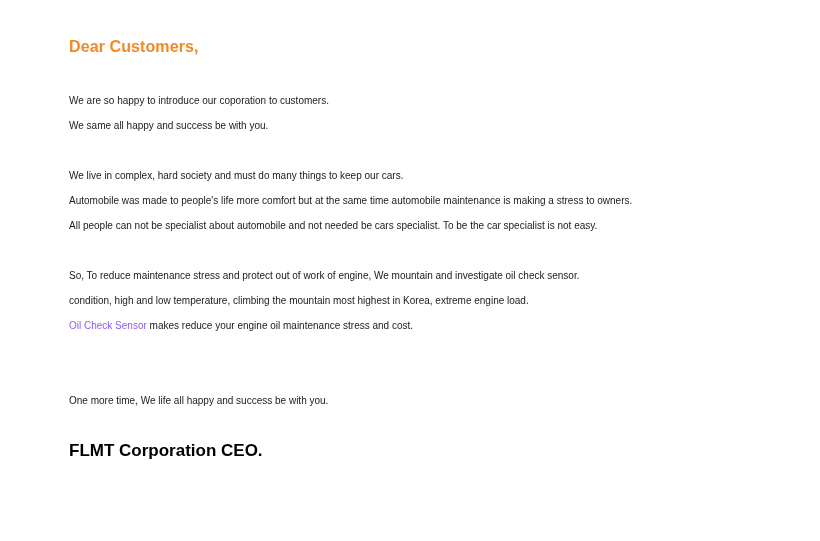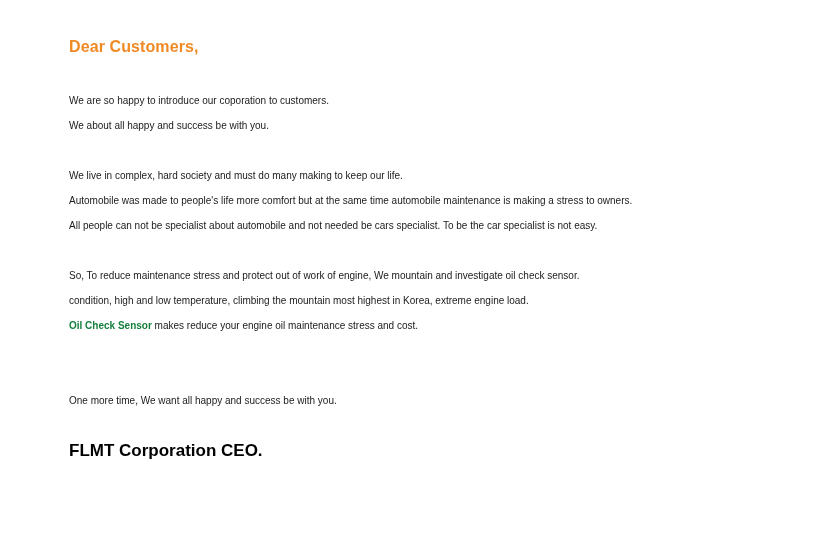--- a/index.html
+++ b/index.html
@@ -35,22 +35,22 @@
   }
   .para-line {
     font-size: 10px;
     line-height: 25px;
     color: #1a1a1a;
     white-space: nowrap;
   }
   .spacer-lg { height: 30px; }
   .spacer-md { height: 25px; }
   .highlight {
-    color: #15803d;
-    font-weight: bold;
+    color: #8b5cf6;
+    font-weight: normal;
   }
   .signature {
     font-size: 17px;
     font-weight: bold;
     line-height: 25px;
     color: #000000;
   }
   .inline-rest {
     font-weight: normal;
     color: #1a1a1a;
@@ -60,45 +60,45 @@
 <body>
 
 <div class="page">
 
   <h1 class="greeting">Dear Customers,</h1>
 
   <div class="spacer-lg"></div>
 
   <div class="block">
     <div class="para-line">We are so happy to introduce our coporation to customers.</div>
-    <div class="para-line">We about all happy and success be with you.</div>
+    <div class="para-line">We same all happy and success be with you.</div>
   </div>
 
   <div class="spacer-md"></div>
 
   <div class="block">
-    <div class="para-line">We live in complex, hard society and must do many making to keep our life.</div>
+    <div class="para-line">We live in complex, hard society and must do many things to keep our cars.</div>
     <div class="para-line">Automobile was made to people's life more comfort but at the same time automobile maintenance is making a stress to owners.</div>
     <div class="para-line">All people can not be specialist about automobile and not needed be cars specialist. To be the car specialist is not easy.</div>
   </div>
 
   <div class="spacer-md"></div>
 
   <div class="block">
     <div class="para-line">So, To reduce maintenance stress and protect out of work of engine, We mountain and investigate oil check sensor.</div>
     <div class="para-line">condition, high and low temperature, climbing the mountain most highest in Korea, extreme engine load.</div>
     <div class="para-line"><span class="highlight">Oil Check Sensor</span><span class="inline-rest"> makes reduce your engine oil maintenance stress and cost.</span></div>
   </div>
 
   <div class="spacer-md"></div>
 
 
   <div class="spacer-md"></div>
 
   <div class="block">
-    <div class="para-line">One more time, We want all happy and success be with you.</div>
+    <div class="para-line">One more time, We life all happy and success be with you.</div>
   </div>
 
   <div class="spacer-md"></div>
 
   <div class="signature">FLMT Corporation CEO.</div>
 
 </div>
 
 </body></html>

